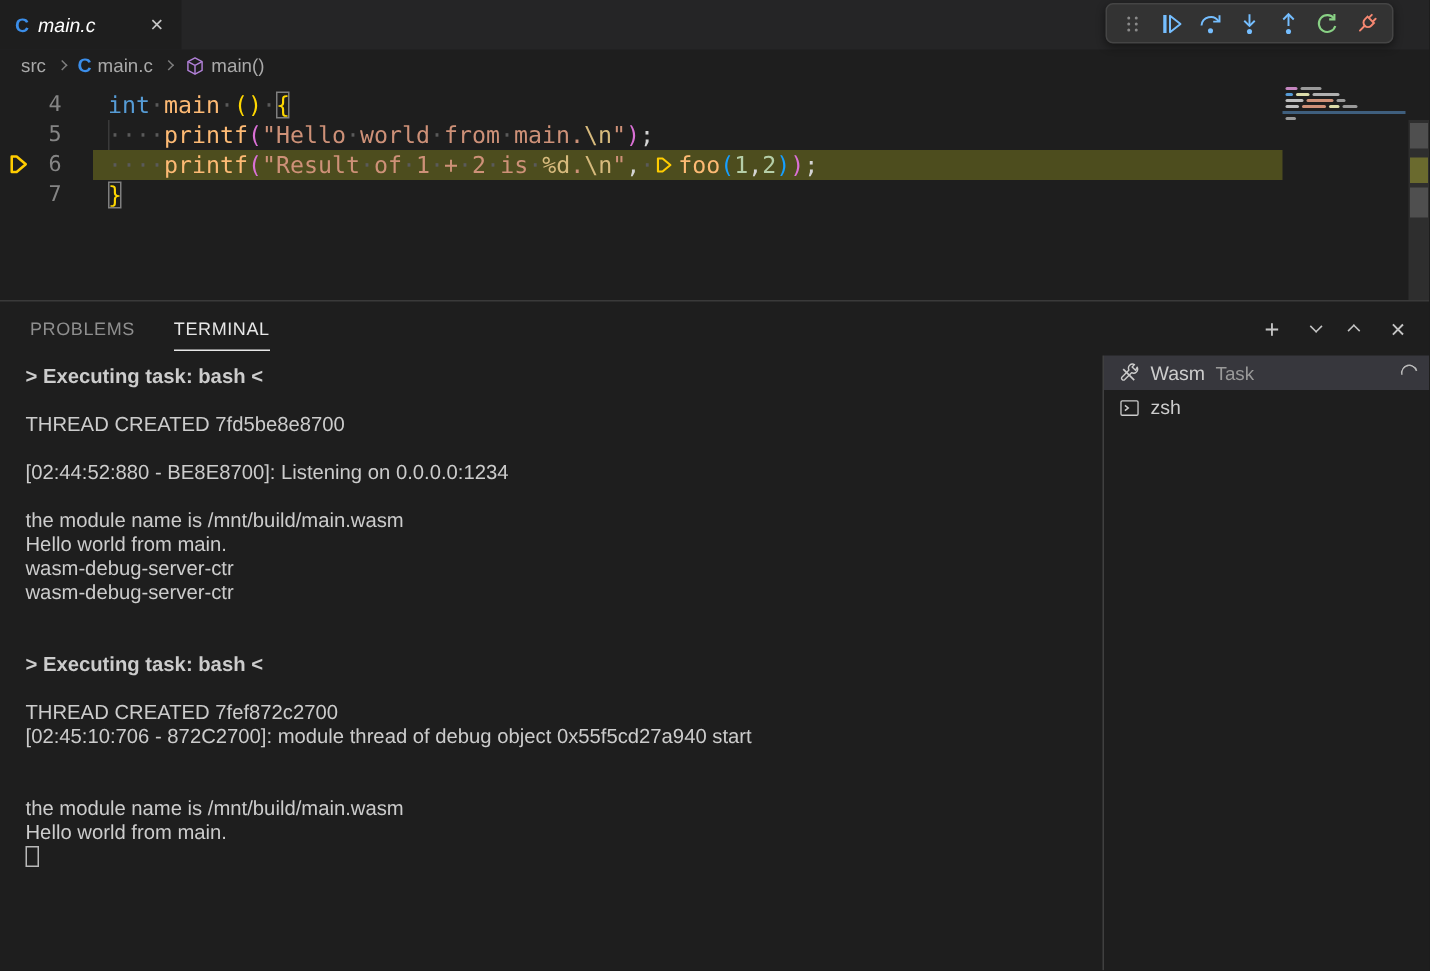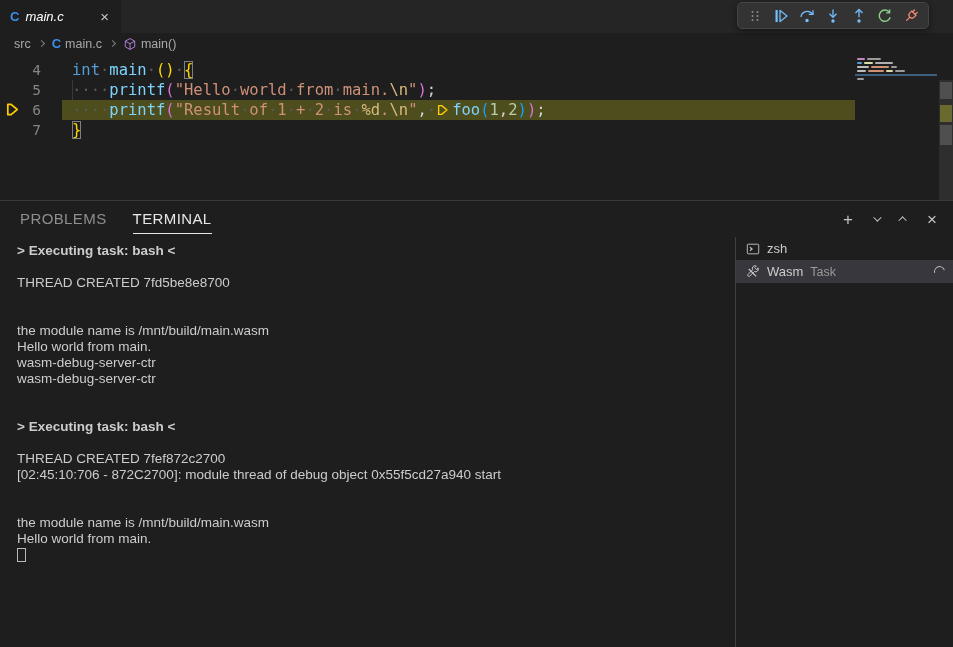--- a/index.html
+++ b/index.html
@@ -31,21 +31,21 @@
 
   
   .editor{position:relative;height:146px;background:#1e1e1e;
        font-family:"DejaVu Sans Mono","Liberation Mono",monospace;font-size:15.5px;}
   .ed-lines{padding-top:6px;margin-right:98px;}
   .ed-line{display:flex;height:20px;line-height:20px;position:relative;}
   .gutter{width:62px;flex:0 0 62px;position:relative;color:#858585;font-size:14.5px;
        text-align:right;padding-right:21px;user-select:none;cursor:pointer;}
   .code{flex:1;white-space:pre;padding-left:10px;color:#d4d4d4;cursor:text;}
   .ed-line.hl .code{background:#4d4d1e;}
-  .tk-kw{color:#569cd6}.tk-fn{color:#7dd3fc}.tk-str{color:#ce9178}.tk-esc{color:#d7ba7d}
+  .tk-kw{color:#569cd6}.tk-fn{color:#fdba74}.tk-str{color:#ce9178}.tk-esc{color:#d7ba7d}
   .tk-num{color:#b5cea8}.tk-pl{color:#d4d4d4}.tk-ws{color:#5a5a5a}
   .tk-b1{color:#ffd700}.tk-b2{color:#da70d6}.tk-b3{color:#179fff}
   .tk-b1m{color:#ffd700;outline:1px solid #7f7f7f;outline-offset:-1px;}
   .gutter-arrow{position:absolute;left:5px;top:2px;}
   .inline-arrow{display:inline-block;vertical-align:-2px;margin:0 2px 0 0;}
   .indent-guide{position:absolute;left:72px;top:26px;width:1px;height:40px;background:#3a3a3a;}
 
   
   .minimap{position:absolute;top:0;right:14px;width:84px;height:146px;cursor:pointer;}
   .mm-row{display:flex;gap:2px;margin:0 0 2px 2px;height:2px;}
@@ -53,21 +53,21 @@
   .mm-bar{margin-left:0;height:2px;background:#3f5f7e;}
   .overview-ruler{position:absolute;top:0;right:0;width:14px;height:146px;cursor:pointer;}
   .ruler-slider{position:absolute;left:0;right:0;background:rgba(121,121,121,0.18);}
   .ruler-mark{position:absolute;left:1px;right:1px;}
 
   
   .panel{position:absolute;left:0;right:0;top:200px;bottom:0;background:#1e1e1e;
        border-top:1px solid #3a3a3a;}
   .panel-header{position:relative;height:36px;display:flex;align-items:center;}
   .panel-tabs{display:flex;gap:26px;padding-left:20px;}
-  .panel-tab{font-size:15px;letter-spacing:.4px;color:#8f8f8f;height:36px;line-height:36px;
+  .panel-tab{font-size:12px;letter-spacing:.4px;color:#8f8f8f;height:36px;line-height:36px;
        cursor:pointer;position:relative;}
   .panel-tab.active{color:#e7e7e7;}
   .panel-tab.active::after{content:"";position:absolute;left:0;right:0;bottom:3px;height:1.5px;background:#e7e7e7;}
   .panel-actions{position:absolute;right:10px;top:0;height:36px;display:flex;align-items:center;gap:6px;}
   .pa-btn{width:22px;height:22px;display:flex;align-items:center;justify-content:center;
        color:#c5c5c5;cursor:pointer;border-radius:4px;}
   .pa-plus{font-size:17px;font-weight:400;line-height:17px;}
   .cv{display:inline-block;width:6px;height:6px;border-right:1.3px solid #c5c5c5;border-bottom:1.3px solid #c5c5c5;}
   .cv.down{transform:rotate(45deg) translateY(-2px);}
   .cv.up{transform:rotate(-135deg) translateY(-2px);}
@@ -255,55 +255,56 @@
             <span class="pa-close">×</span>
           </div>
       </div>
     </div>
     <div class="panel-body">
       <div class="terminal-output" id="term-out">
           <div class="t-line bold">&gt; Executing task: bash &lt;</div>
           <div class="t-line">&nbsp;</div>
           <div class="t-line">THREAD CREATED 7fd5be8e8700</div>
           <div class="t-line">&nbsp;</div>
+          <div class="t-line">[02:44:52:880 - BE8E8700]: Listening on 0.0.0.0:1234</div>
           <div class="t-line">&nbsp;</div>
           <div class="t-line">the module name is /mnt/build/main.wasm</div>
           <div class="t-line">Hello world from main.</div>
           <div class="t-line">wasm-debug-server-ctr</div>
           <div class="t-line">wasm-debug-server-ctr</div>
           <div class="t-line">&nbsp;</div>
           <div class="t-line">&nbsp;</div>
           <div class="t-line bold">&gt; Executing task: bash &lt;</div>
           <div class="t-line">&nbsp;</div>
           <div class="t-line">THREAD CREATED 7fef872c2700</div>
           <div class="t-line">[02:45:10:706 - 872C2700]: module thread of debug object 0x55f5cd27a940 start</div>
           <div class="t-line">&nbsp;</div>
           <div class="t-line">&nbsp;</div>
           <div class="t-line">the module name is /mnt/build/main.wasm</div>
           <div class="t-line">Hello world from main.</div>
           <div class="t-cursor"></div>
         </div>
       <div class="terminal-list" id="term-list">
-          <div class="tl-row">
-            <span class="tl-icon">
-              <svg width="14" height="14" viewBox="0 0 16 16">
-                <rect x="1.5" y="2.5" width="13" height="11" rx="1" fill="none" stroke="#cccccc"></rect>
-                <path d="M4.5 6 L7 8 L4.5 10" fill="none" stroke="#cccccc" stroke-width="1.2"></path>
-              </svg>
-            </span>
-            <span>zsh</span>
-          </div>
           <div class="tl-row selected">
             <span class="tl-icon">
               <svg width="14" height="14" viewBox="0 0 16 16" fill="none" stroke="#cccccc">
                 <path d="M13.8 3.2 a3.1 3.1 0 0 1 -4.2 4.2 L4.2 12.8 a1.45 1.45 0 0 1 -2 -2 L7.6 5.4 A3.1 3.1 0 0 1 11.8 1.2 L10 3 l2.6 2.6 Z" stroke-width="1.05" stroke-linejoin="round"></path>
                 <path d="M3.2 4.6 L11.6 13" stroke-width="1.3"></path>
               </svg>
             </span>
             <span>Wasm</span>
             <span class="tl-meta">Task</span>
             <span class="tl-spinner"></span>
           </div>
+          <div class="tl-row">
+            <span class="tl-icon">
+              <svg width="14" height="14" viewBox="0 0 16 16">
+                <rect x="1.5" y="2.5" width="13" height="11" rx="1" fill="none" stroke="#cccccc"></rect>
+                <path d="M4.5 6 L7 8 L4.5 10" fill="none" stroke="#cccccc" stroke-width="1.2"></path>
+              </svg>
+            </span>
+            <span>zsh</span>
+          </div>
         </div>
     </div>
   </div>
 
 </div>
 
 </body></html>

